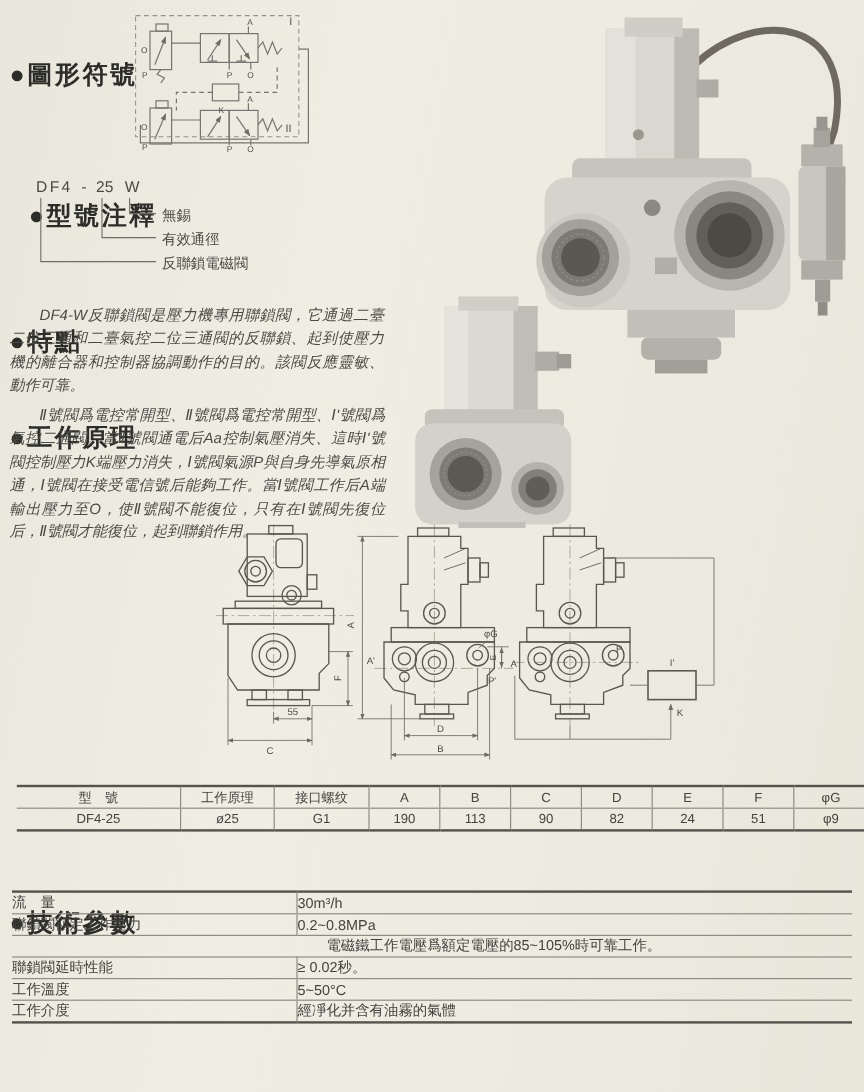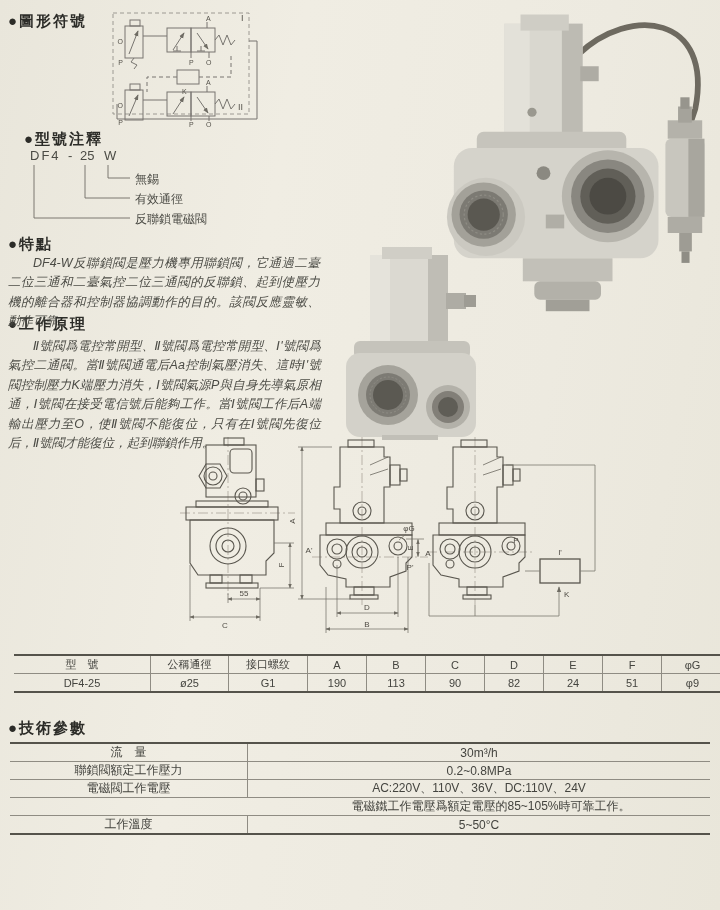--- a/index.html
+++ b/index.html
@@ -1,39 +1,39 @@
 <!DOCTYPE html>
 <html><head>
 <meta charset="utf-8">
 <style>
   html,body{margin:0;padding:0;background:#c9c5b8;}
   .page{position:relative;width:720px;height:910px;margin:0 auto;overflow:hidden;
         background:linear-gradient(100deg,#e9e6db,#f0ede3 35%,#edeae0 70%,#e9e6da);
         font-family:"Liberation Sans","DejaVu Sans",sans-serif;color:#3c3c38;}
-  .sec-title{position:absolute;font-size:15px;font-weight:700;color:#2c2c28;letter-spacing:2px;white-space:nowrap;}
+  .sec-title{position:absolute;font-size:21px;font-weight:700;color:#2c2c28;letter-spacing:2px;white-space:nowrap;margin-top:36px;}
   .para{position:absolute;font-size:12.5px;line-height:19.4px;color:#4b4b45;text-align:justify;text-indent:2em;font-style:italic;}
   svg{position:absolute;overflow:hidden;}
   svg text{font-family:"Liberation Sans","DejaVu Sans",sans-serif;}
 
   .dim-table{position:absolute;left:14px;top:654px;width:700px;border-collapse:collapse;
              table-layout:fixed;font-size:11px;color:#44443f;}
   .dim-table th,.dim-table td{border-top:1px solid #8f8c83;border-bottom:1px solid #8f8c83;
              height:17px;text-align:center;font-weight:400;padding:0;}
   .dim-table th+th,.dim-table td+td{border-left:1px solid #8f8c83;}
   .dim-table thead th{border-top:2px solid #55534b;}
   .dim-table tbody tr:last-child td{border-bottom:2px solid #55534b;}
   .dim-table th:nth-child(1){width:136px}.dim-table th:nth-child(2){width:77px}
   .dim-table th:nth-child(3){width:78px}.dim-table th:nth-child(4),.dim-table th:nth-child(5),
   .dim-table th:nth-child(6),.dim-table th:nth-child(7),.dim-table th:nth-child(8),
   .dim-table th:nth-child(9){width:58px}.dim-table th:nth-child(10){width:61px}
 
   .params-table{position:absolute;left:10px;top:742px;width:700px;border-collapse:collapse;
              table-layout:fixed;font-size:12px;color:#44443f;}
   .params-table td{border-top:1px solid #8f8c83;border-bottom:1px solid #8f8c83;
-             height:17px;text-align:center;padding:0;}
+             height:17px;text-align:left;padding:0;}
   .params-table tr:first-child td{border-top:2px solid #55534b;}
   .params-table tr:last-child td{border-bottom:2px solid #55534b;}
   .p-label{width:237px;}
   .p-value{border-left:1px solid #8f8c83;}
   .p-span{text-align:right;padding-left:262px !important;}
 </style>
 </head>
 <body>
 
 <div class="page">
@@ -301,21 +301,21 @@
       <text x="506" y="108" text-anchor="middle">P</text>
       <text x="550" y="120" text-anchor="middle">I'</text>
       <text x="554" y="162">K</text>
     </g>
   </svg>
 
   <table class="dim-table">
     <thead>
         <tr>
           <th>型　號</th>
-          <th>公稱通徑</th>
+          <th>工作原理</th>
           <th>接口螺纹</th>
           <th>A</th>
           <th>B</th>
           <th>C</th>
           <th>D</th>
           <th>E</th>
           <th>F</th>
           <th>φG</th>
         </tr>
       </thead>
@@ -339,26 +339,30 @@
     <tbody>
         <tr>
           <td class="p-label">流　量</td>
           <td class="p-value">30m³/h</td>
         </tr>
         <tr>
           <td class="p-label">聯鎖閥額定工作壓力</td>
           <td class="p-value">0.2~0.8MPa</td>
         </tr>
         <tr>
-          <td class="p-label">電磁閥工作電壓</td>
-          <td class="p-value">AC:220V、110V、36V、DC:110V、24V</td>
-        </tr>
-        <tr>
           <td colspan="2" class="p-span">電磁鐵工作電壓爲額定電壓的85~105%時可靠工作。</td>
+        </tr>
+        <tr>
+          <td class="p-label">聯鎖閥延時性能</td>
+          <td class="p-value">≥ 0.02秒。</td>
         </tr>
         <tr>
           <td class="p-label">工作溫度</td>
           <td class="p-value">5~50°C</td>
         </tr>
+        <tr>
+          <td class="p-label">工作介度</td>
+          <td class="p-value">經凈化并含有油霧的氣體</td>
+        </tr>
       </tbody>
   </table>
 
 </div>
 
 </body></html>

